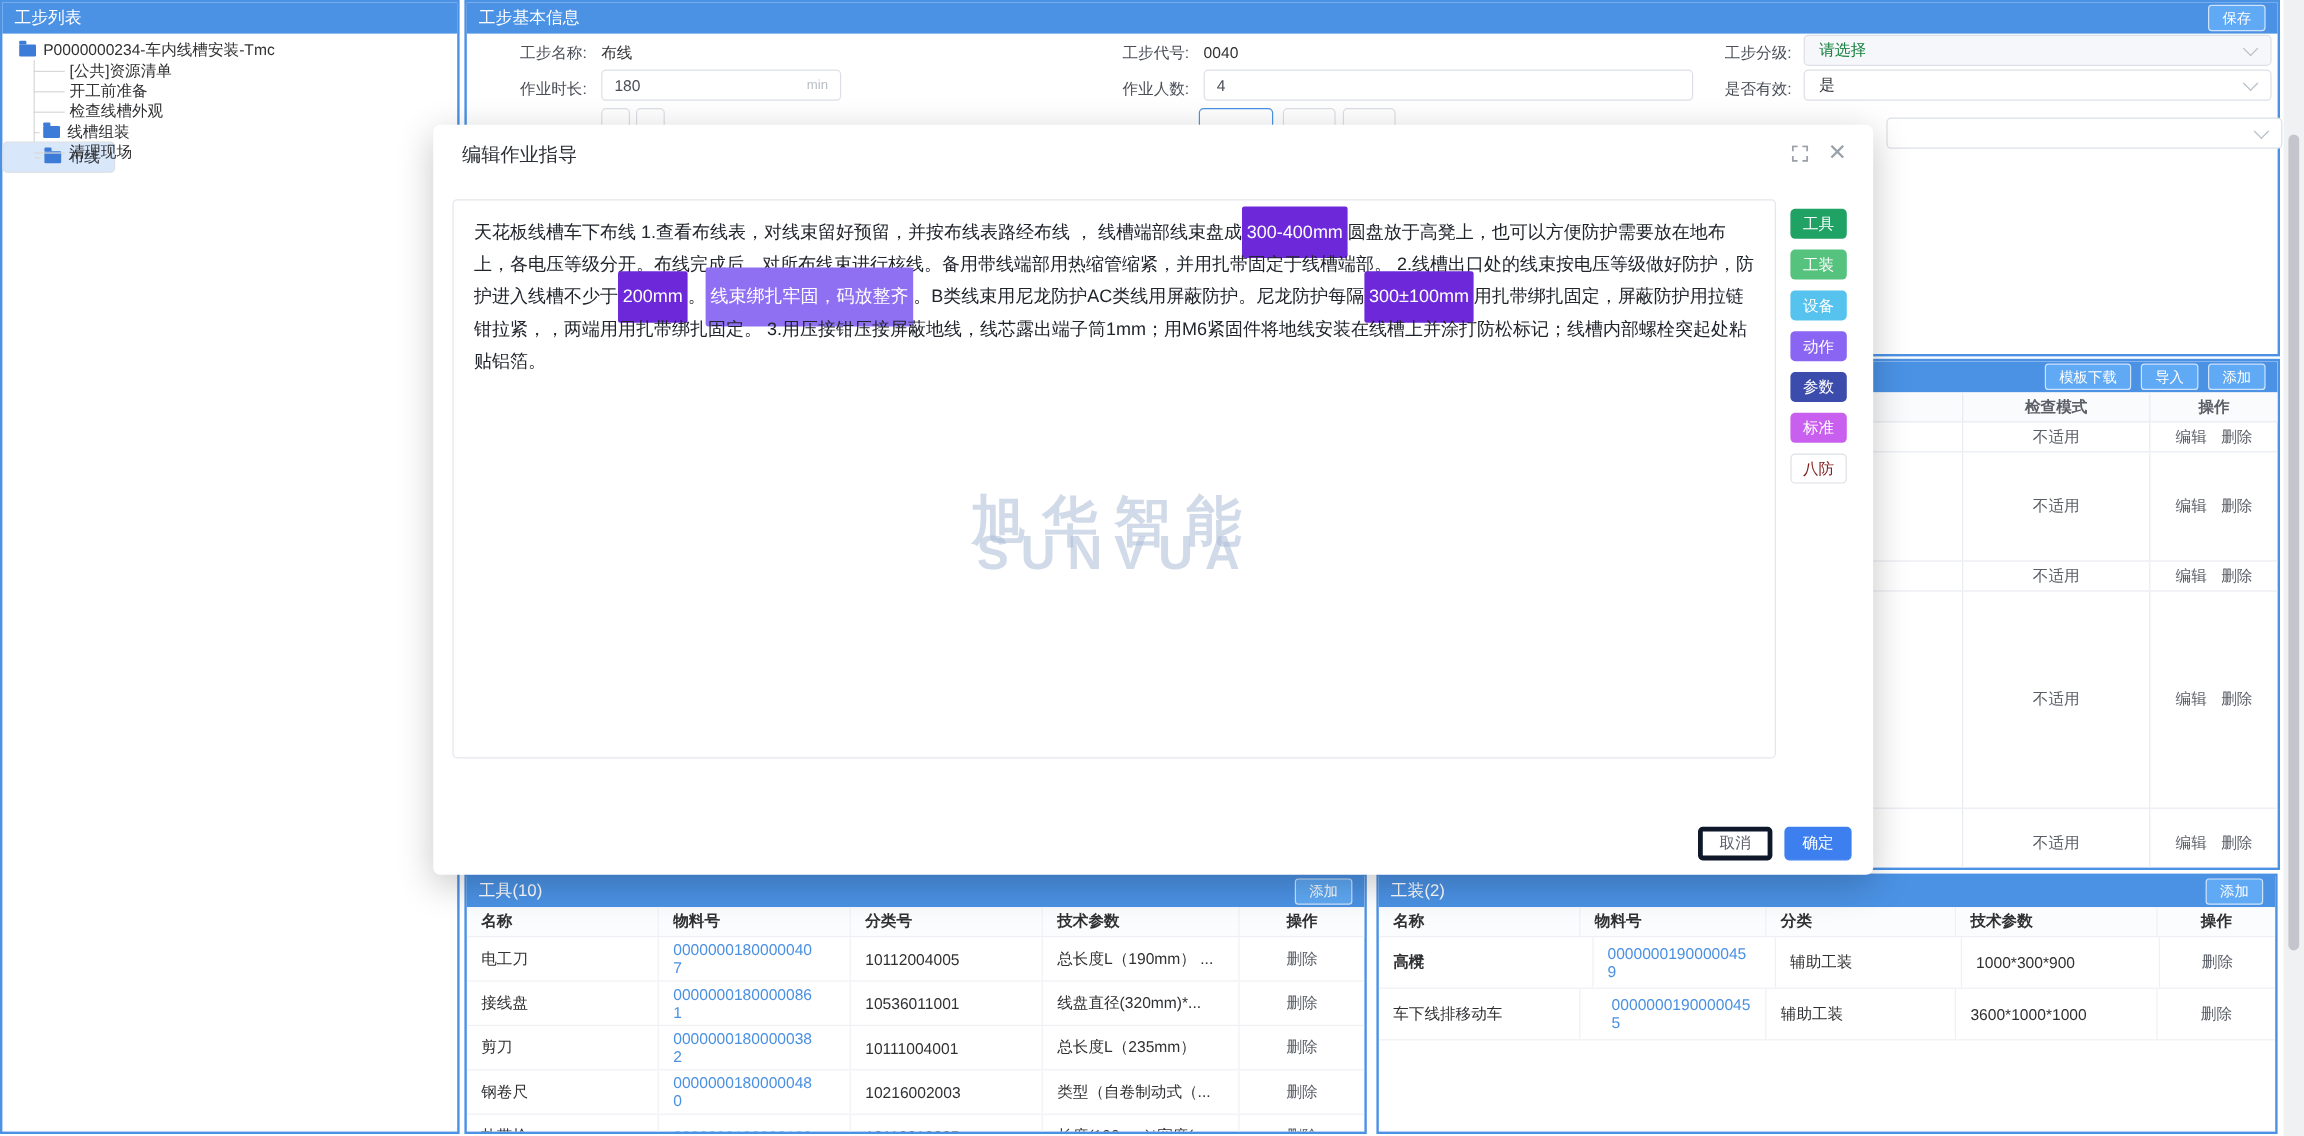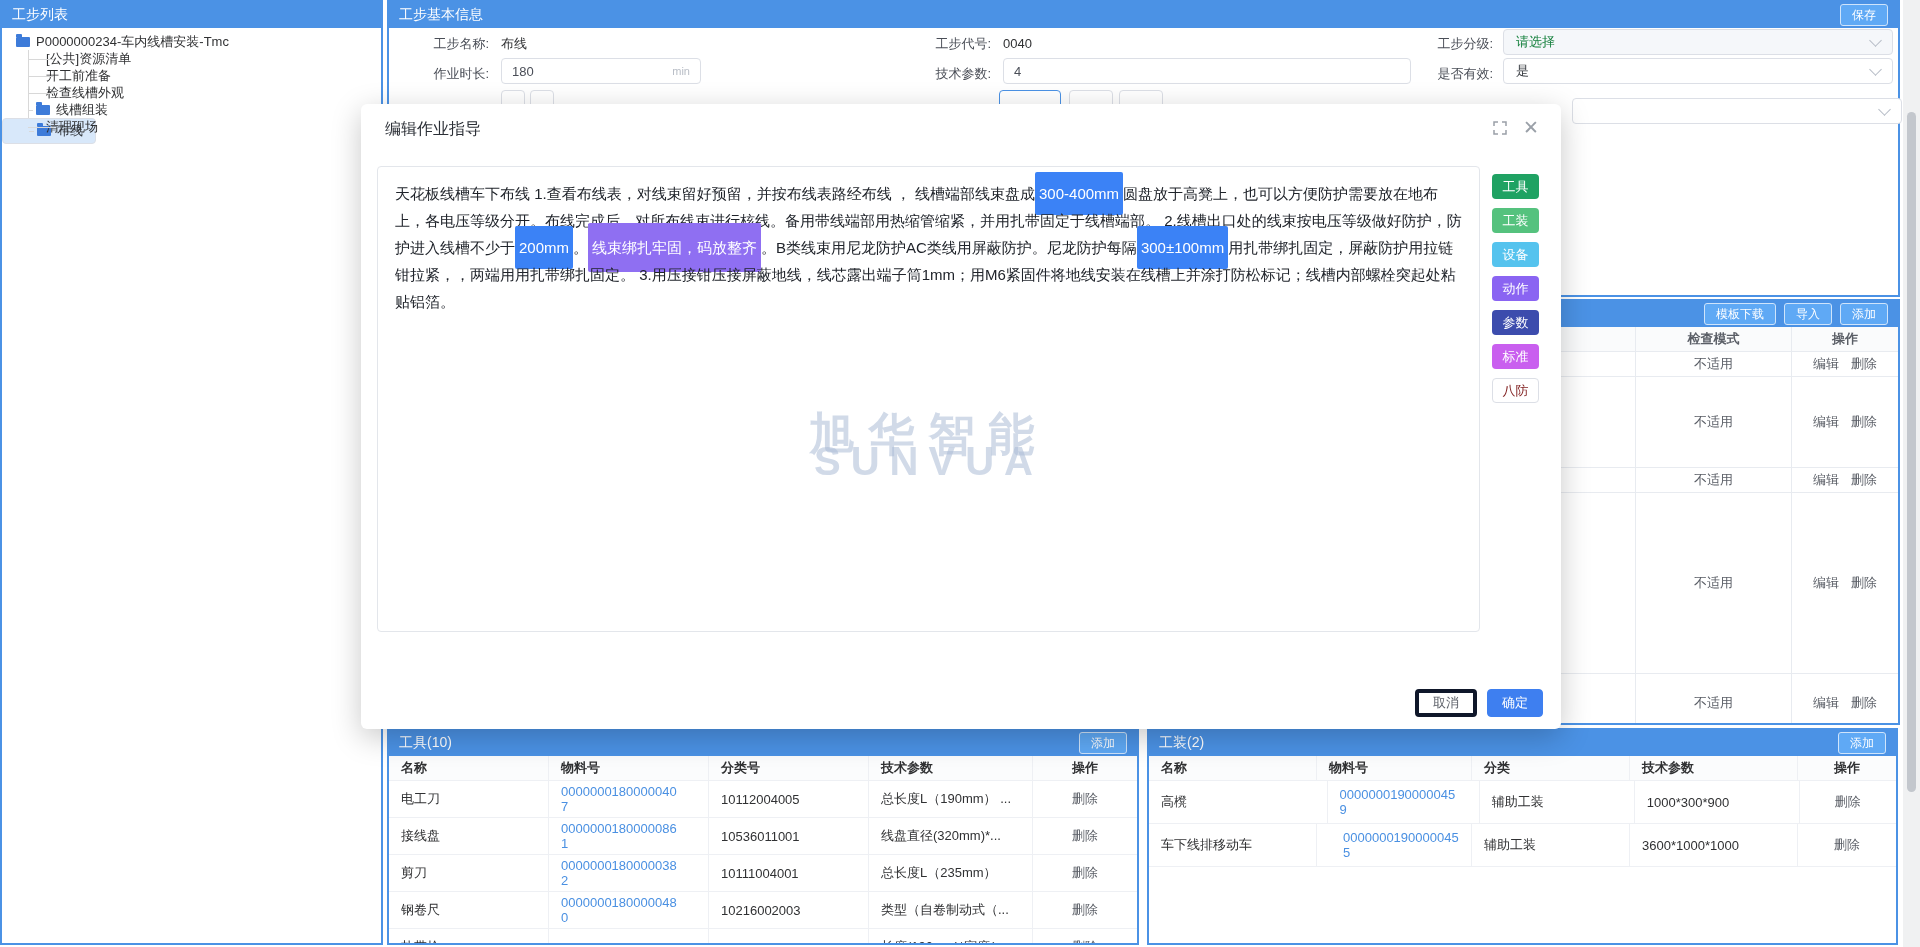--- a/index.html
+++ b/index.html
@@ -11,21 +11,21 @@
   .btn-lite{background:#5fa9f5;border:1px solid #cfe4fb;color:#fff;border-radius:3px;font-size:12px;
             padding:2px 11px;cursor:pointer;line-height:16px;white-space:nowrap}
   .btn-lite+.btn-lite{margin-left:8px}
 
   
   #sidebar{left:0;top:0;width:383px;height:945px}
   #tree{position:absolute;left:0;top:31px;right:0}
   .trow{height:17px;display:flex;align-items:center;position:relative;cursor:pointer;white-space:nowrap}
   .trow.root{padding-left:14px}
   .trow.fch{padding-left:34px}
-  .trow.leaf{padding-left:44px}
+  .trow.leaf{padding-left:56px}
   .trow.sel{background:#d8e8fa}
   .trow::before{content:"";position:absolute;left:26px;top:50%;border-top:1px solid #d8d8d8}
   .trow.root::before{display:none}
   .trow.fch::before{width:5px}
   .trow.leaf::before{width:26px}
   .guide{position:absolute;left:26px;top:48px;height:94px;border-left:1px solid #d8d8d8}
   .fold{width:14px;height:10px;background:#3d7bd9;border-radius:1px;position:relative;margin-right:6px;flex:none}
   .fold::before{content:"";position:absolute;top:-3px;left:0;width:6px;height:3px;background:#3d7bd9;border-radius:1px 1px 0 0}
 
   
@@ -71,21 +71,21 @@
 
   
   #modal{position:absolute;left:361px;top:104px;width:1200px;height:625px;background:#fff;border-radius:6px;
          box-shadow:0 8px 30px rgba(0,0,0,.22);z-index:20}
   #modal-title{position:absolute;left:24px;top:15px;font-size:16px;color:#2b2f36}
   #modal-icons{position:absolute;right:22px;top:16px;display:flex;align-items:center;gap:16px;color:#9aa0a8}
   #modal-icons svg{display:block;cursor:pointer}
   #close-x{font-size:19px;line-height:16px;cursor:pointer}
   #editor{position:absolute;left:16px;top:62px;width:1103px;height:466px;border:1px solid #e3e6eb;border-radius:4px;
           padding:13px 17px;box-sizing:border-box;line-height:27px;font-size:15px;color:#20242b;overflow:hidden}
-  .hl-i{background:#3b82f6;color:#fff;padding:13px 4px;border-radius:2px}
+  .hl-i{background:#6d28d9;color:#fff;padding:13px 4px;border-radius:2px}
   .hl-p{background:#8f6ff2;color:#fff;padding:16px 4px;border-radius:2px}
   #watermark{position:absolute;left:0;top:250px;width:100%;text-align:center;color:rgba(172,188,214,.55);
              font-weight:bold;pointer-events:none}
   #wm1{font-size:40px;letter-spacing:10px}
   #wm2{font-size:46px;letter-spacing:14px;margin-top:4px}
   #sbtns{position:absolute;left:1131px;top:70px;display:flex;flex-direction:column;gap:9px}
   .sbtn{width:47px;height:25px;border-radius:4px;color:#fff;display:flex;align-items:center;justify-content:center;
         font-size:13px;cursor:pointer;box-sizing:border-box}
   .sbtn.dis{background:#fff;border:1px solid #dcdfe6;color:#7f1d1d;cursor:default}
   #modal-footer{position:absolute;right:18px;bottom:12px;display:flex;gap:10px}
@@ -147,21 +147,21 @@
     <span>请选择</span>
     <span class="chev"></span>
   </div>
 
   <span class="f lbl" style="left:18px;top:63px;width:82px">作业时长:</span>
   <div class="inp" style="left:112px;top:56px;width:200px">
     <span>180</span>
     <span class="unit">min</span>
   </div>
 
-  <span class="f lbl" style="left:520px;top:63px;width:82px">技术参数:</span>
+  <span class="f lbl" style="left:520px;top:63px;width:82px">作业人数:</span>
   <div class="inp" style="left:614px;top:56px;width:408px">
     <span>4</span>
   </div>
 
   <span class="f lbl" style="left:1022px;top:63px;width:82px">是否有效:</span>
   <div class="sel" style="left:1114px;top:56px;width:390px">
     <span>是</span>
     <span class="chev"></span>
   </div>
 
@@ -311,21 +311,21 @@
   </div>
   <div id="fix-head" class="t-head">
       <div class="tc" style="width: 168px;">名称</div>
       <div class="tc" style="width: 155px;">物料号</div>
       <div class="tc" style="width: 158px;">分类</div>
       <div class="tc" style="width: 168px;">技术参数</div>
       <div class="tc last" style="width: 98px;">操作</div>
     </div>
   <div id="fix-body">
       <div class="t-row fixrow">
-        <div class="tc" style="width: 182px;">高櫈</div>
+        <div class="tc" style="width: 182px; font-weight: bold;">高櫈</div>
         <div class="tc" style="width: 155px;">
           <span class="mat-link">00000001900000459</span>
         </div>
         <div class="tc" style="width: 158px;">辅助工装</div>
         <div class="tc" style="width: 168px;">1000*300*900</div>
         <div class="tc last" style="width: 98px;">
           <span class="lnk-gray">删除</span>
         </div>
       </div>
       <div class="t-row fixrow">

